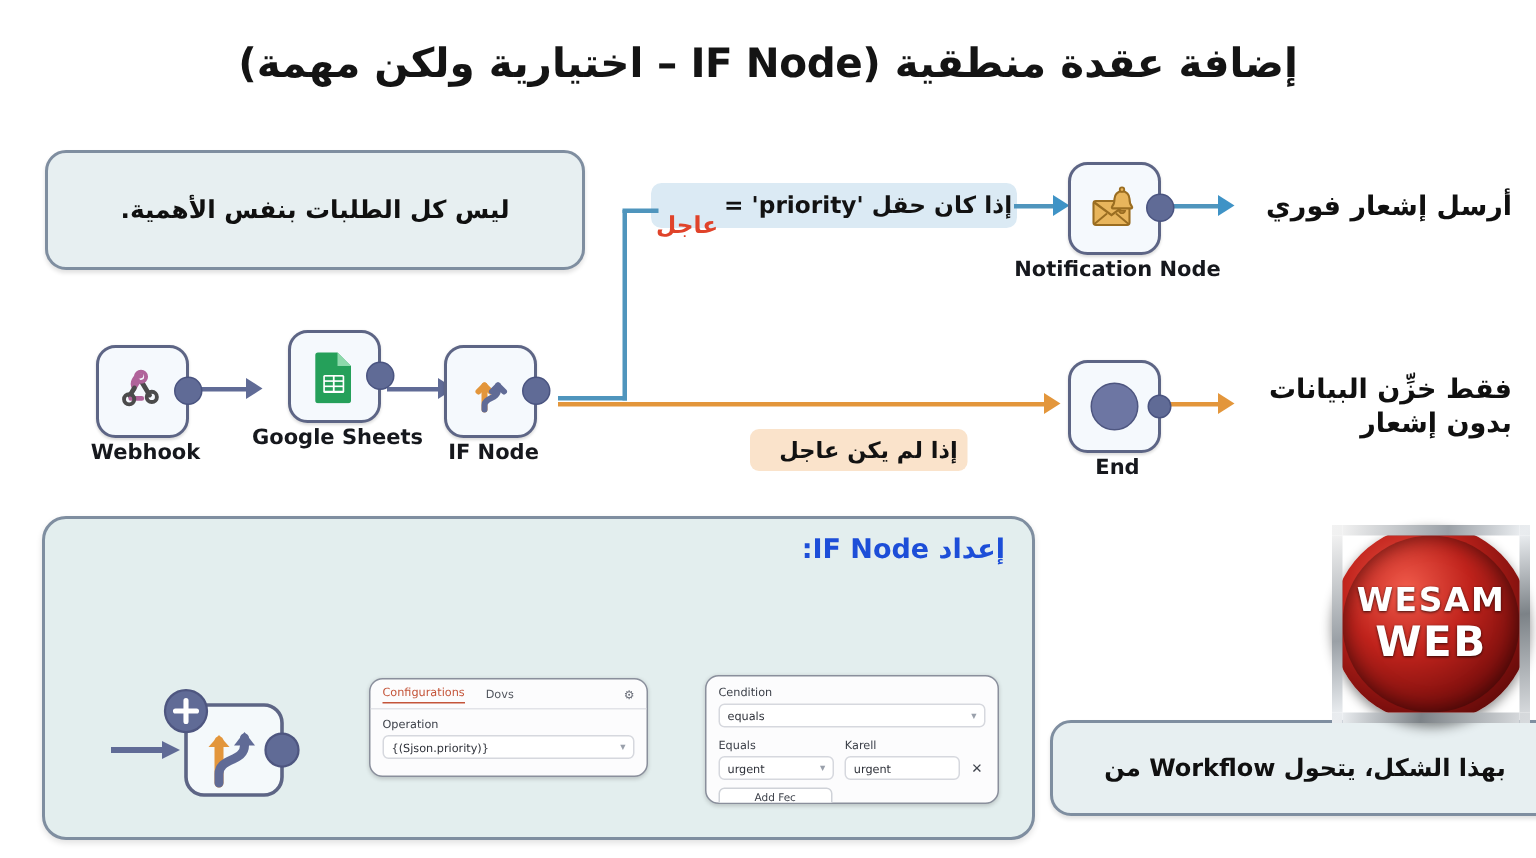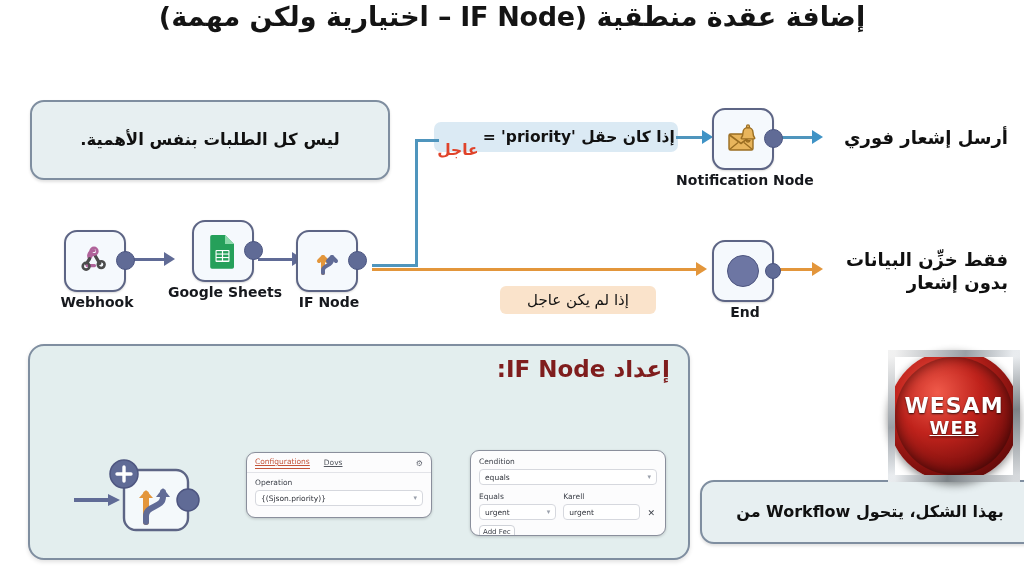--- a/index.html
+++ b/index.html
@@ -5,21 +5,21 @@
   html,body{margin:0;padding:0;}
   body{
     width:1024px;height:572px;position:relative;overflow:hidden;
     background:#ffffff;
     font-family:"DejaVu Sans","Liberation Sans",sans-serif;
   }
   .abs{position:absolute;}
 
   
   #page-title{
-    left:0;top:0;width:1024px;text-align:center;
+    left:0;top:26px;width:1024px;text-align:center;
     font-size:27px;font-weight:bold;color:#141414;
     letter-spacing:-0.3px;line-height:1.25;
     direction:rtl;
   }
 
   
   .card{
     background:#e7eff1;border:2px solid #7f8ea0;border-radius:14px;
     box-shadow:0 2px 3px rgba(0,0,0,.12);
     display:flex;align-items:center;justify-content:center;
@@ -34,24 +34,24 @@
   #cond-true-label{
     left:434px;top:122px;width:244px;height:30px;
     background:#dbeaf4;border-radius:7px;
     display:flex;align-items:center;justify-content:center;gap:4px;
     font-size:15.5px;font-weight:bold;color:#121212;direction:rtl;
   }
   #cond-true-label .hot{color:#e0432a;margin-top:25px;}
 
   
   #cond-false-label{
-    left:500px;top:286px;width:156px;height:28px;
+    left:500px;top:286px;width:132px;height:28px;
     background:#fae3cb;border-radius:6px;
     display:flex;align-items:center;justify-content:center;
-    font-size:15px;font-weight:normal;color:#121212;direction:rtl;
+    font-size:15px;font-weight:bold;color:#121212;direction:rtl;padding-left:13px;
   }
 
   
   .node{
     width:58px;height:58px;border-radius:13px;
     background:#f5f9fd;border:2px solid #5d6585;
     display:flex;align-items:center;justify-content:center;
     box-shadow:0 1px 2px rgba(0,0,0,.15);
   }
   .node-label{
@@ -88,51 +88,51 @@
   }
 
   
   #setup-panel{
     left:28px;top:344px;width:658px;height:212px;
     background:#e3eeee;border:2px solid #7f8ea0;border-radius:16px;
     box-shadow:0 2px 4px rgba(0,0,0,.12);
   }
   #setup-title{
     position:absolute;right:18px;top:10px;
-    font-size:23px;font-weight:bold;color:#7f1d1d;direction:rtl;
+    font-size:18px;font-weight:bold;color:#1d4ed8;direction:rtl;
   }
 
   
   .mini{
     position:absolute;background:#fcfcfd;border:1px solid #8a8f9c;
     border-radius:9px;box-shadow:0 1px 3px rgba(0,0,0,.18);
     direction:ltr;font-size:7px;color:#3b3f4a;overflow:hidden;
   }
   #mini-config{left:246px;top:452px;width:184px;height:64px;}
   #mini-cond{left:470px;top:450px;width:196px;height:86px;padding:6px 8px;box-sizing:border-box;}
 
   .mini-tabs{display:flex;align-items:center;border-bottom:1px solid #e2e3e8;padding:4px 8px 3px;gap:14px;}
-  .mini-tab{font-size:7.5px;padding-bottom:2px;text-decoration:underline;}
+  .mini-tab{font-size:7.5px;padding-bottom:2px;}
   .mini-tab.active{color:#c4553a;border-bottom:1.5px solid #c4553a;}
   .mini-tab.idle{color:#53575f;}
   .gear-ic{margin-left:auto;font-size:8px;color:#6b6f79;}
   .mini-body{padding:5px 8px;}
   .mini-lbl{font-size:7.5px;color:#3c4049;margin-bottom:3px;}
   .mini-field{
     border:1px solid #d6d8de;border-radius:4px;height:14px;background:#fff;
     display:flex;align-items:center;padding:0 5px;font-size:7.5px;color:#2f323a;
   }
   .mini-field .chev{margin-left:auto;color:#9aa0ab;font-size:7px;}
   .mini-row{display:flex;gap:7px;margin-top:4px;align-items:flex-end;}
   .mini-col{flex:1;}
   .mini-x{font-size:9px;color:#3f434c;padding:0 2px 2px 0;font-weight:bold;}
   .mini-btn{
     margin-top:5px;display:inline-flex;align-items:center;justify-content:center;
     border:1px solid #cfd2d8;border-radius:4px;background:#fff;
-    font-size:7px;color:#3c4049;padding:2px 3px;
+    font-size:7px;color:#3c4049;padding:2px 23px;
   }
 
   
   #step1-illus{position:absolute;left:66px;top:448px;width:160px;height:96px;}
 
   
   #logo-badge{
     left:888px;top:350px;width:118px;height:118px;border-radius:50%;
     background:
       radial-gradient(circle at 36% 30%, #f05a4a 0%, #c0231c 38%, #7d0f0d 72%, #4a0706 100%);
@@ -140,21 +140,21 @@
     border-image:linear-gradient(135deg,#f2f2f2,#9aa0a6 30%,#e9ecef 50%,#7c8287 72%,#d7dadd) 1;
     box-shadow:0 3px 8px rgba(0,0,0,.45), inset 0 0 14px rgba(0,0,0,.55);
     display:flex;flex-direction:column;align-items:center;justify-content:center;
     overflow:hidden;
   }
   .logo-line{
     color:#fff;font-weight:bold;letter-spacing:1px;direction:ltr;
     text-shadow:0 1px 2px rgba(0,0,0,.75);line-height:1;
   }
   #logo-l1{font-size:22px;}
-  #logo-l2{font-size:18px;margin-top:2px;text-decoration:underline;}
+  #logo-l2{font-size:28px;margin-top:2px;}
 </style>
 </head>
 <body>
 
 <div class="abs" id="page-title">إضافة عقدة منطقية (IF Node – اختيارية ولكن مهمة)</div>
 
 <div class="abs card" id="note-top-left">
   <div>
     <span>ليس كل الطلبات بنفس الأهمية.</span><br>
   </div>

